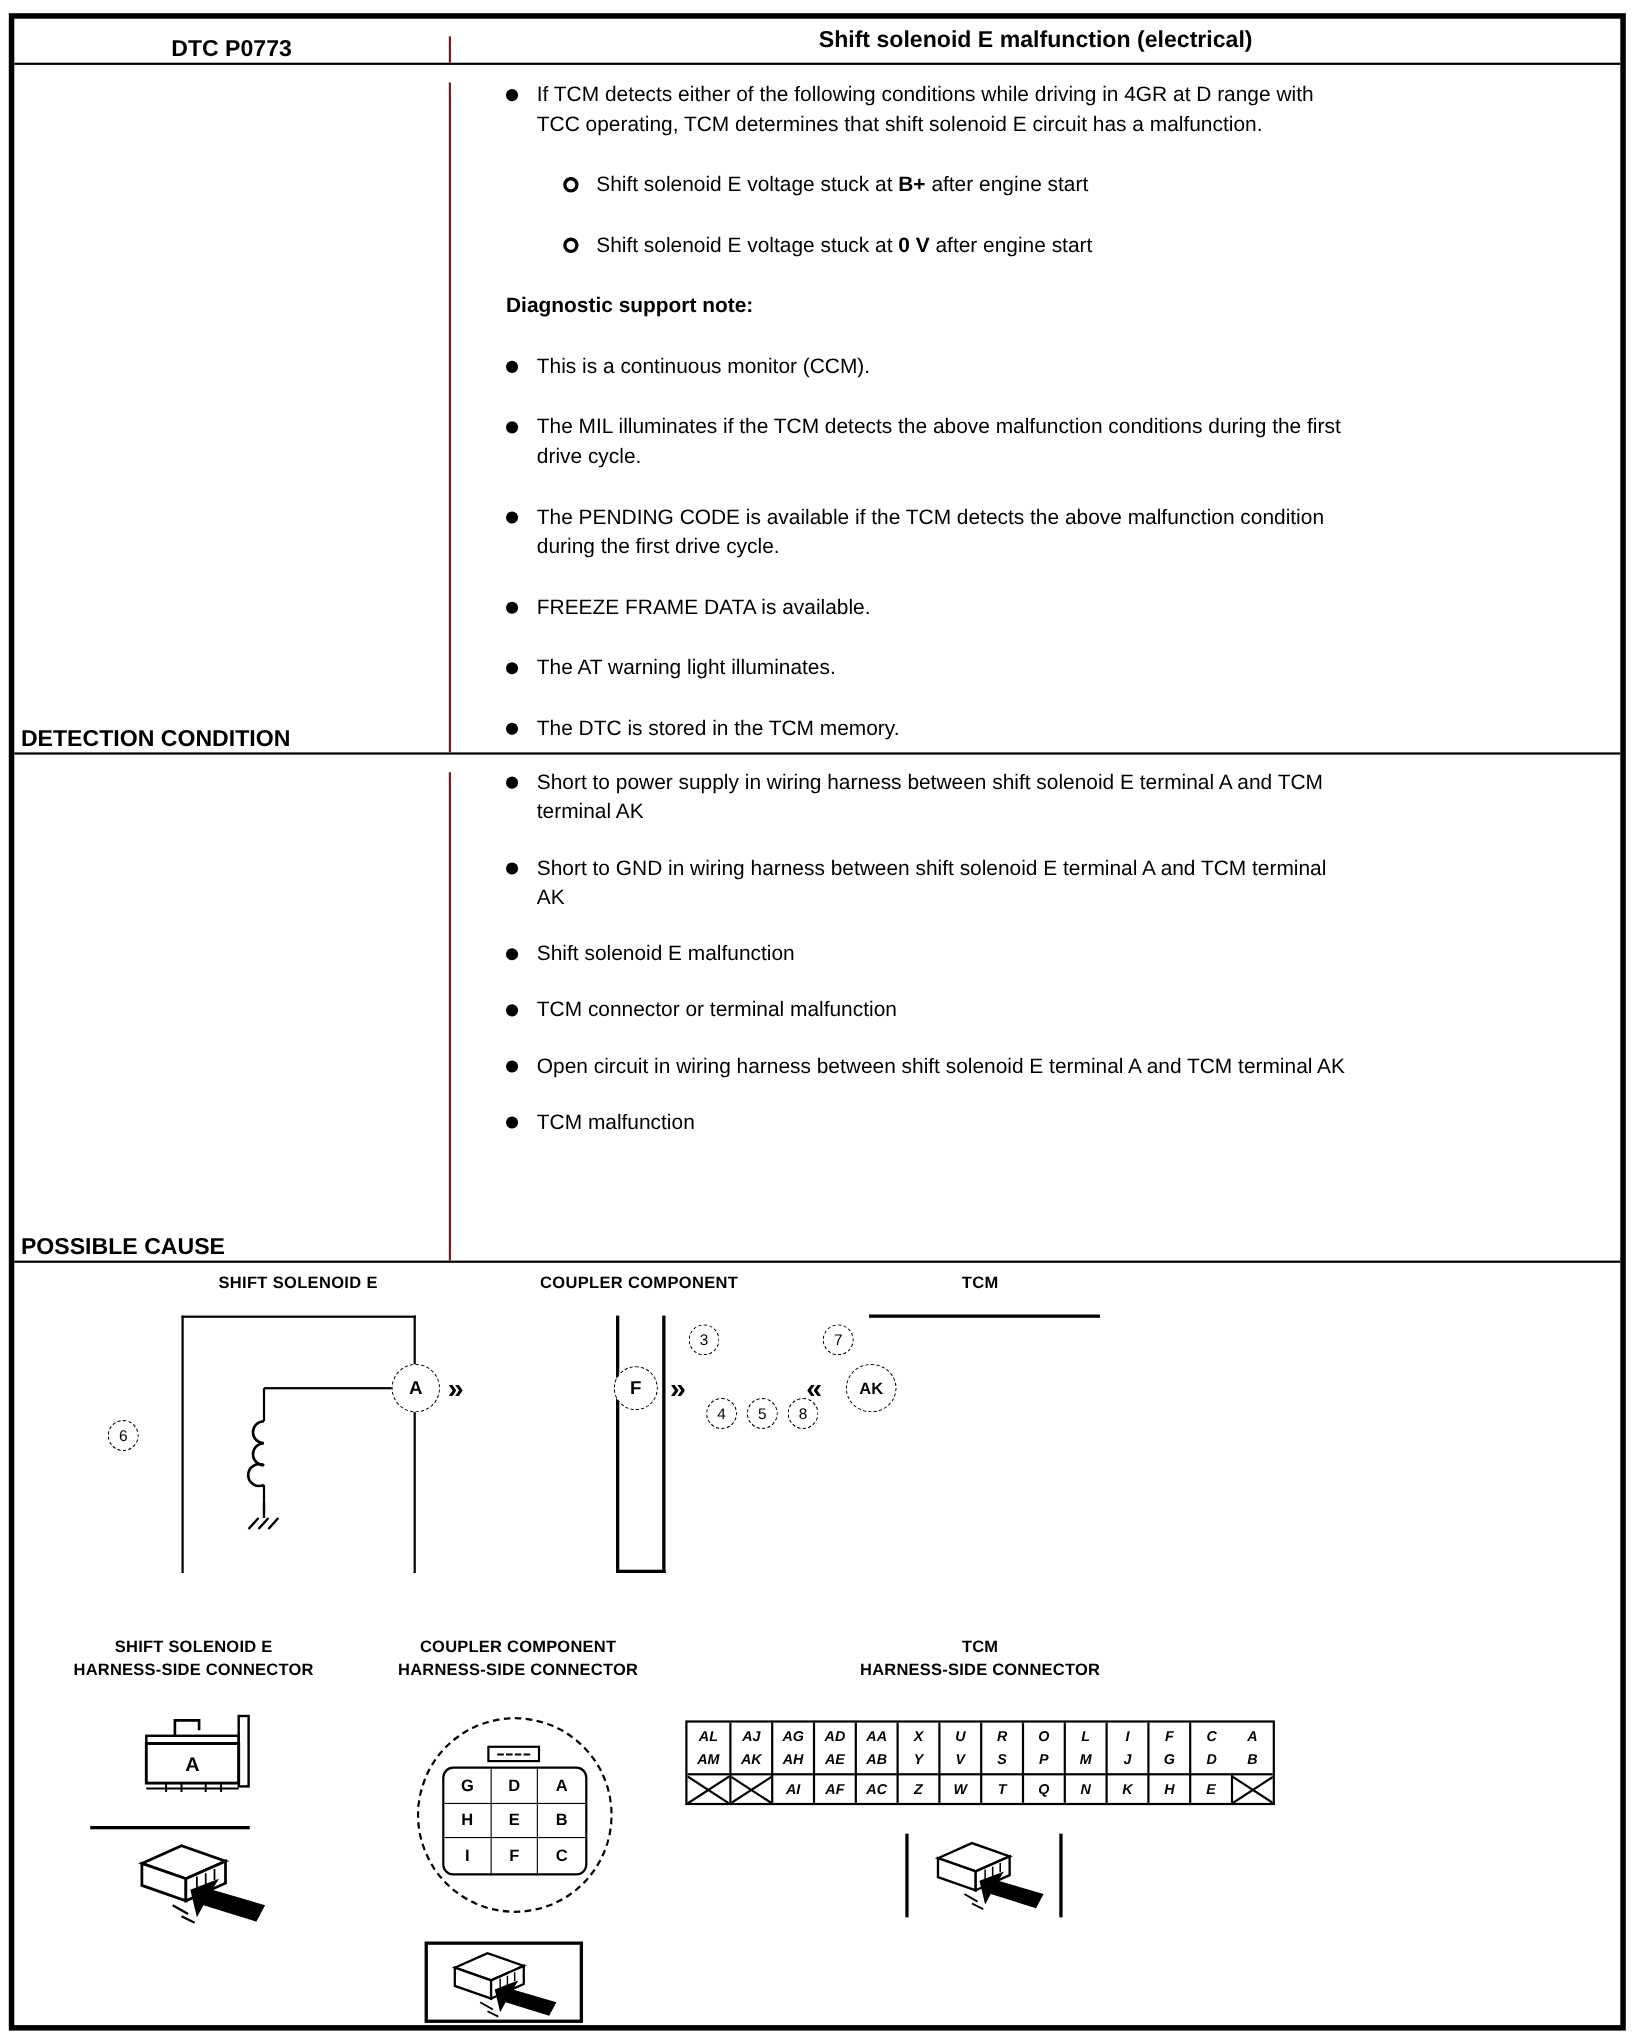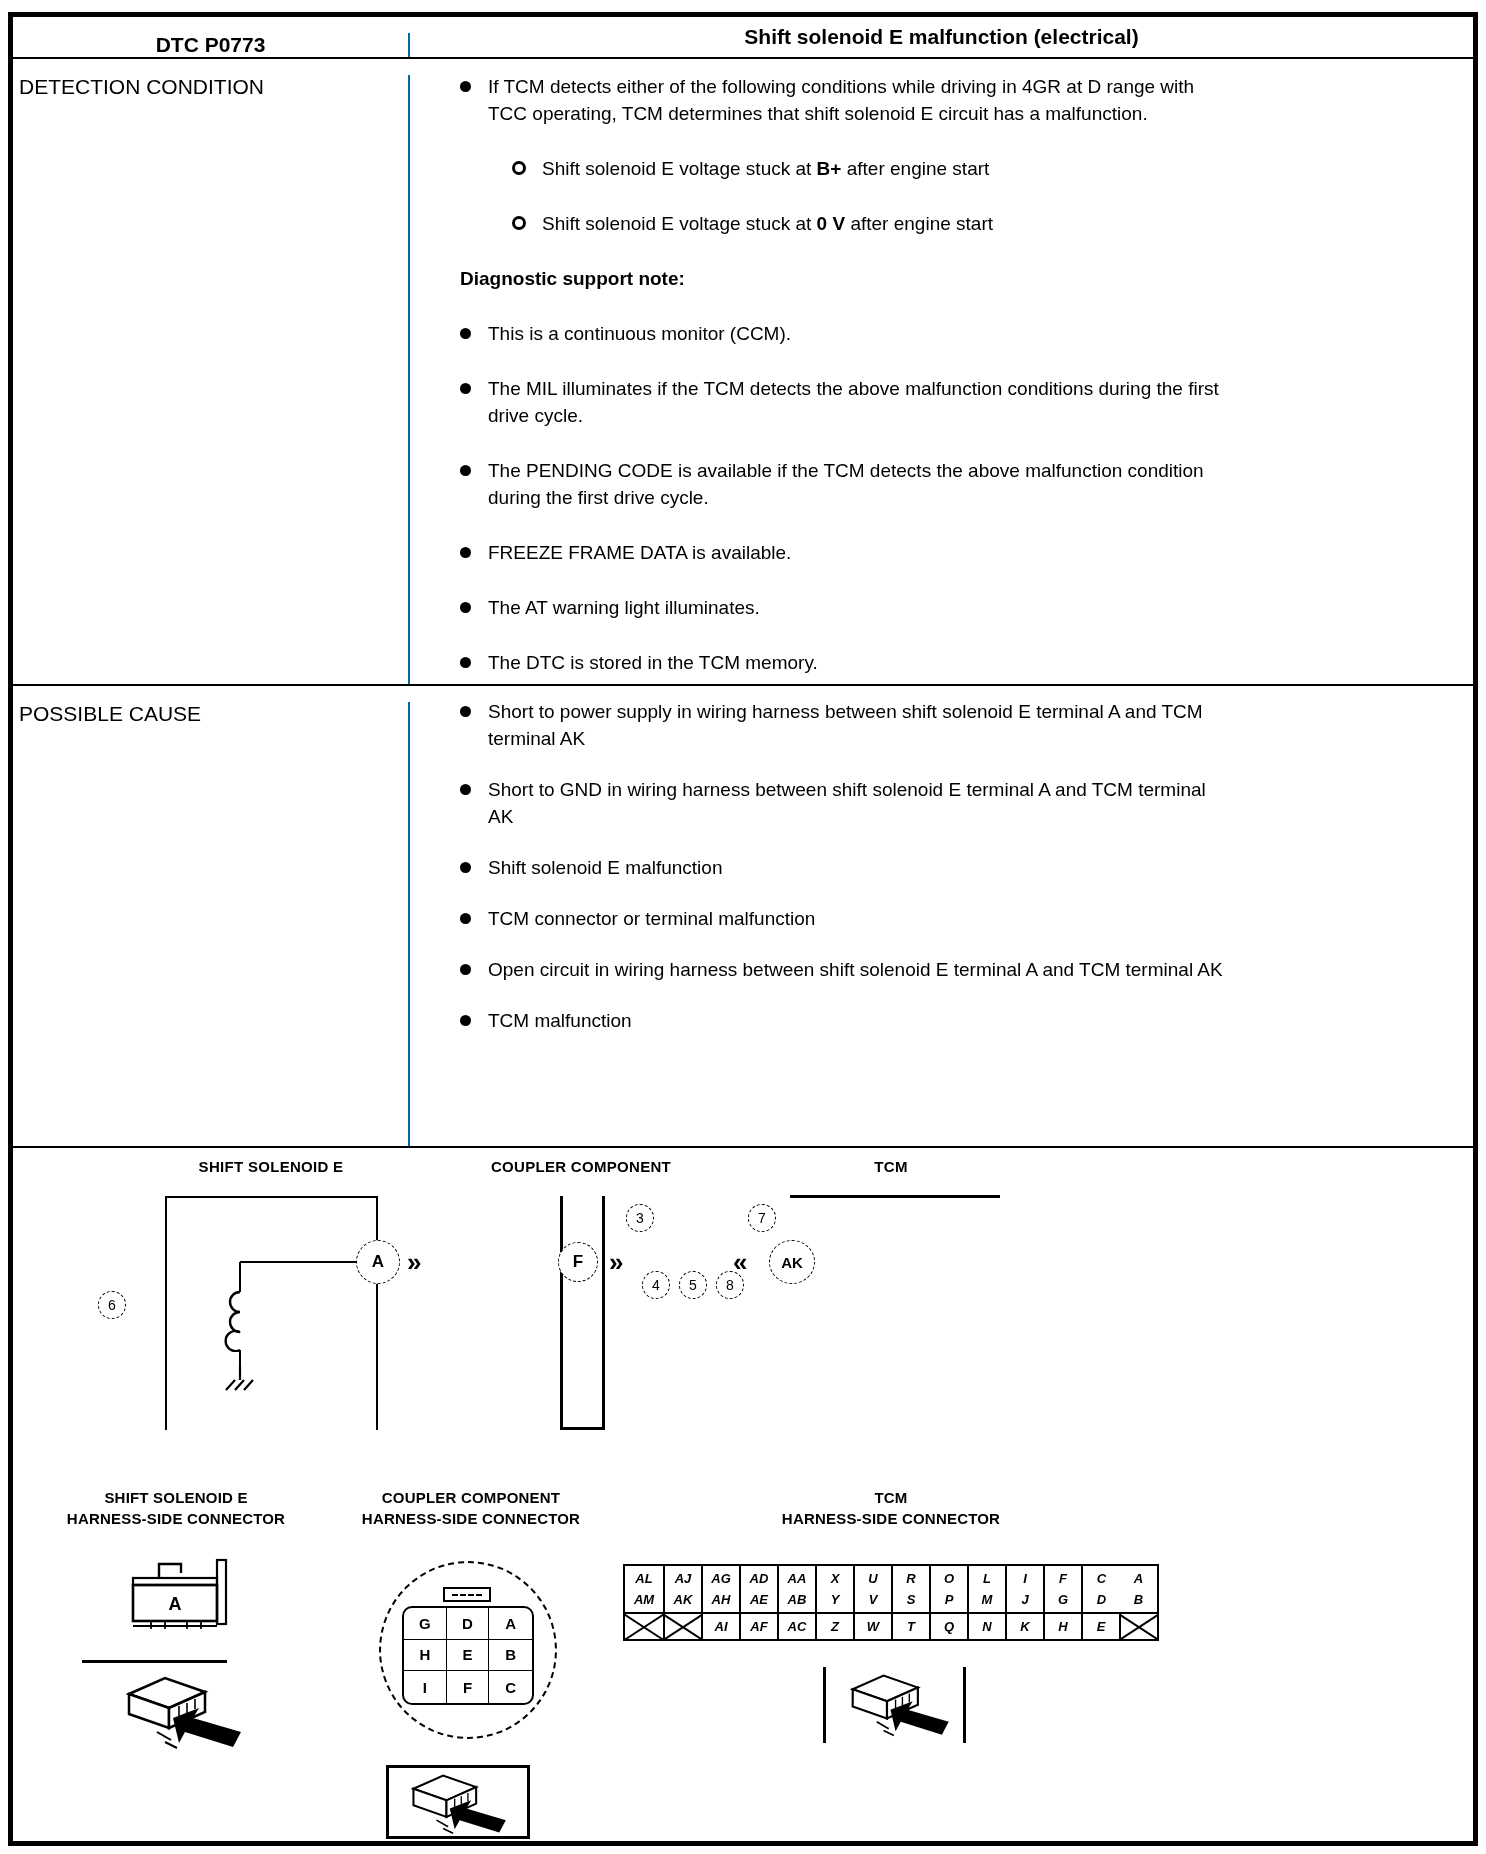--- a/index.html
+++ b/index.html
@@ -5,25 +5,25 @@
   html,body { margin:0; padding:0; background:#fff; }
   .page { position:relative; width:1486px; height:1854px; background:#fff;
           font-family:"Liberation Sans", sans-serif; color:#000; overflow:hidden; }
   .frame { position:absolute; left:8px; top:12px; width:1460px; height:1824px;
            border:5px solid #000; display:flex; flex-direction:column; }
   .row { display:flex; flex:none; }
   .row-header { height:40px; border-bottom:2px solid #000; }
   .row-detection { height:625px; border-bottom:2px solid #000; }
   .row-cause { height:460px; border-bottom:2px solid #000; }
   .row-diagram { flex:1; position:relative; }
-  .cell-left { width:395px; flex:none; border-right:2px solid #0369a1; display:flex; align-items:flex-start;margin-top:16px; }
+  .cell-left { width:395px; flex:none; border-right:2px solid #7f1d1d; display:flex; align-items:flex-end;margin-top:16px; }
   .cell-right { flex:1; }
   .hdr-left { justify-content:center; font-weight:bold; font-size:21px; }
   .hdr-right { display:flex; align-items:center; justify-content:center; font-weight:bold; font-size:21px; }
-  .row-label { font-weight:normal; font-size:21px; padding-left:6px; }
+  .row-label { font-weight:bold; font-size:21px; padding-left:6px; }
   .content { padding:14px 0 0 50px; }
   .content-cause { padding-top:12px; }
   .bullet-item { display:flex; margin-bottom:28px; }
   .content-cause .bullet-item { margin-bottom:24px; }
   .dot { flex:none; width:11px; height:11px; border-radius:50%; background:#000; margin:8px 17px 0 0; }
   .ring { flex:none; width:8px; height:8px; border:3px solid #000; border-radius:50%; margin:6px 16px 0 0; }
   .bt { font-size:19px; line-height:27px; max-width:745px; }
   .sub-item { display:flex; margin:0 0 28px 52px; }
   .note-heading { font-size:19px; font-weight:bold; line-height:27px; margin-bottom:28px; }
   b { font-weight:bold; }

